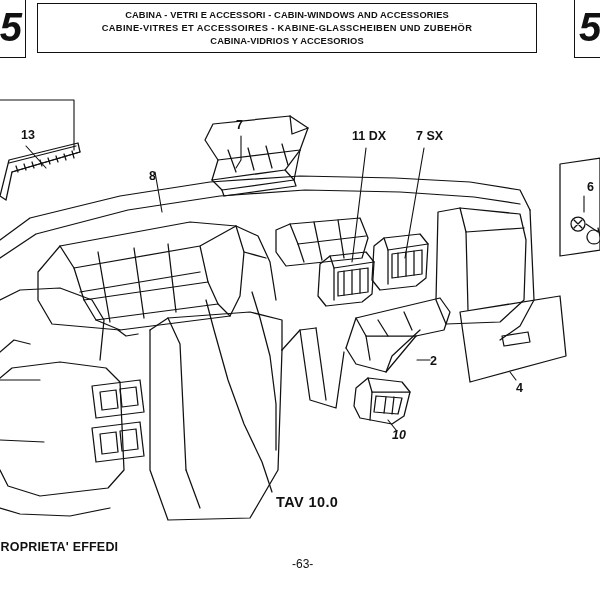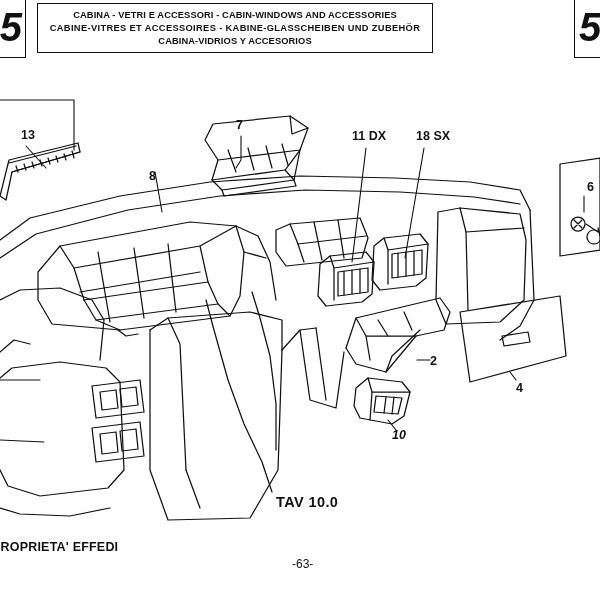--- a/index.html
+++ b/index.html
@@ -20,21 +20,21 @@
     width: 600px;
     height: 600px;
     background: #ffffff;
   }
 
   
   .header-box {
     position: absolute;
     left: 37px;
     top: 3px;
-    width: 396px;
+    width: 500px;
     height: 50px;
     border: 1.6px solid #111;
     background: #fff;
     box-sizing: border-box;
     display: flex;
     flex-direction: column;
     align-items: center;
     justify-content: center;
     text-align: center;
   }
@@ -289,21 +289,21 @@
     <span class="tav-left-num">5</span>
   </div>
   <div class="tav-right-box">
     <span class="tav-right-num">5</span>
   </div>
 
   <div class="callout" style="left:21px; top:128px;">13</div>
   <div class="callout" style="left:236px; top:118px;">7</div>
   <div class="callout" style="left:149px; top:169px;">8</div>
   <div class="callout" style="left:352px; top:129px;">11 DX</div>
-  <div class="callout" style="left:416px; top:129px;">18 SX</div>
+  <div class="callout" style="left:416px; top:129px;">7 SX</div>
   <div class="callout" style="left:587px; top:180px;">6</div>
   <div class="callout" style="left:430px; top:354px;">2</div>
   <div class="callout" style="left:516px; top:381px;">4</div>
   <div class="callout" style="left:392px; top:428px;font-style:italic;">10</div>
 
   <div class="tav-label" style="left:276px; top:494px;">TAV 10.0</div>
 
   <div class="footer-left">PROPRIETA' EFFEDI</div>
   <div class="page-num">-63-</div>
 

